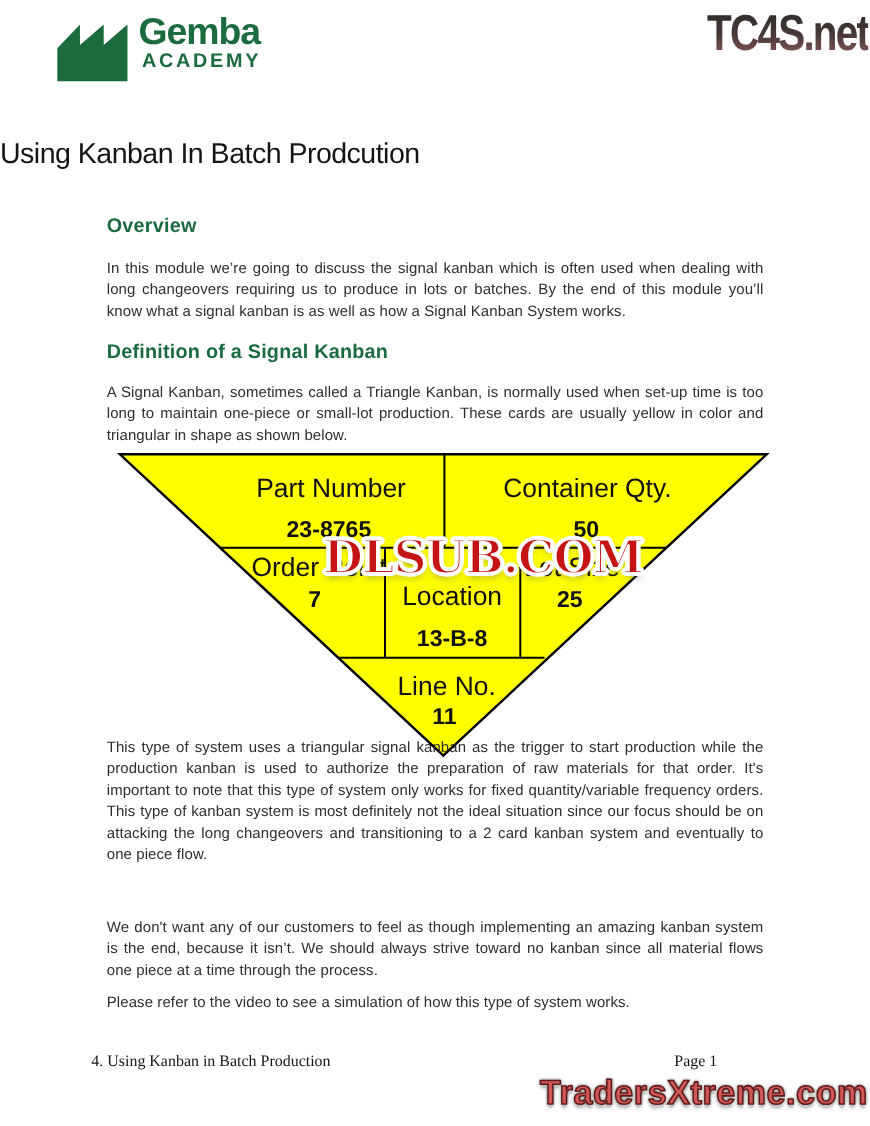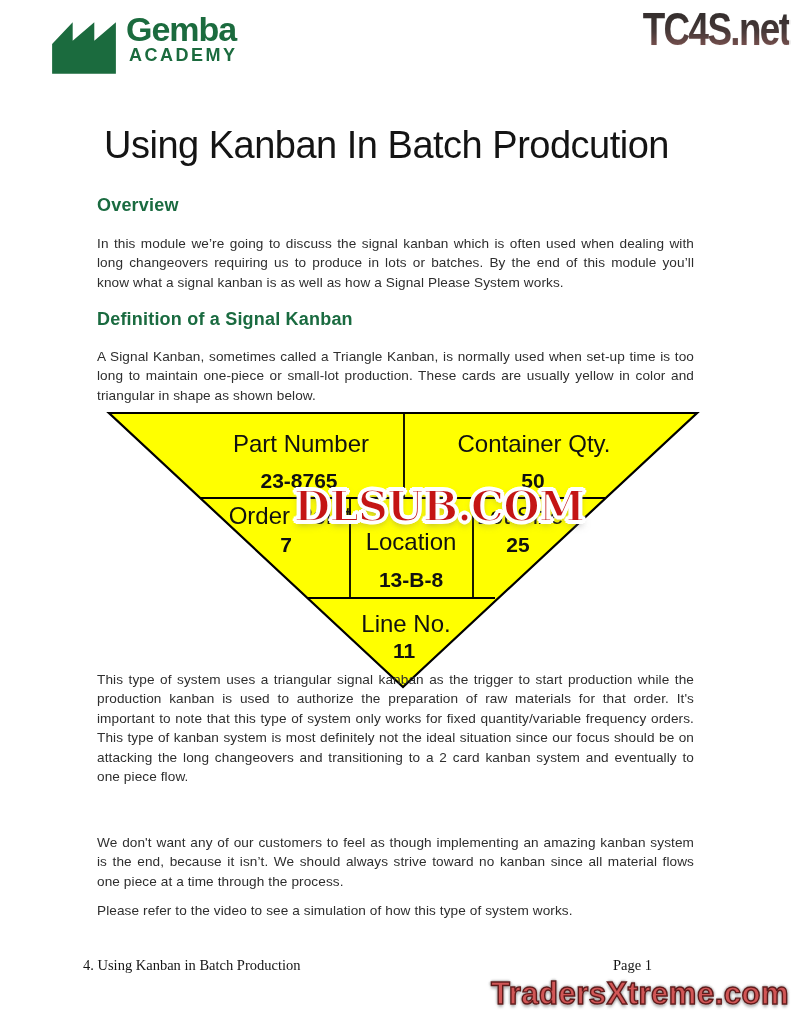--- a/index.html
+++ b/index.html
@@ -42,22 +42,22 @@
     position:absolute; top:976px; right:2px; font-size:31px; font-weight:bold;
     letter-spacing:0.5px; color:#D15656;
     -webkit-text-stroke:1.4px #5E1A1A;
     text-shadow:
       -2px 0 2px rgba(160,160,160,0.55), 2px 0 2px rgba(160,160,160,0.55),
       0 -2px 2px rgba(160,160,160,0.55), 0 3px 3px rgba(120,120,120,0.6);
   }
 
   
   .doc-title {
-    position:absolute; left:0; top:124px; width:773px; text-align:center;
-    font-size:38px; font-weight:400; color:#141414; letter-spacing:-0.5px;
+    position:absolute; left:0; top:124px; width:773px; text-align:left;
+    font-size:26px; font-weight:400; color:#141414; letter-spacing:-0.5px;
   }
   .h-green {
     position:absolute; left:97px; font-size:18px; font-weight:bold; color:#1A6B40;
     letter-spacing:0.2px;
   }
   .h-overview { top:195px; }
   .h-definition { top:309px; }
   .para {
     position:absolute; left:97px; width:597px; font-size:13.6px;
     line-height:19.4px; color:#2e2e2e; text-align:justify; letter-spacing:0.1px;
@@ -93,21 +93,21 @@
     <polygon points="4,56 4,27 24,6 24,24 45,6 45,24 66,6 66,56" fill="#1B6B3E"></polygon>
   </svg>
   <div class="logo-name">Gemba</div>
   <div class="logo-sub">ACADEMY</div>
 
   <div class="wm-tc4s">TC4S.net</div>
 
   <div class="doc-title">Using Kanban In Batch Prodcution</div>
 
   <div class="h-green h-overview">Overview</div>
-  <div class="para p1">In this module we’re going to discuss the signal kanban which is often used when dealing with long changeovers requiring us to produce in lots or batches.  By the end of this module you’ll know what a signal kanban is as well as how a Signal Please System works.</div>
+  <div class="para p1">In this module we’re going to discuss the signal kanban which is often used when dealing with long changeovers requiring us to produce in lots or batches.  By the end of this module you’ll know what a signal kanban is as well as how a Signal Kanban System works.</div>
 
   <div class="h-green h-definition">Definition of a Signal Kanban</div>
   <div class="para p2">A Signal Kanban, sometimes called a Triangle Kanban, is normally used when set-up time is too long to maintain one-piece or small-lot production.  These cards are usually yellow in color and triangular in shape as shown below.</div>
 
   <div class="kanban-wrap">
     <svg width="598" height="282" viewBox="0 0 598 282" xmlns="http://www.w3.org/2000/svg">
       <polygon points="5,3 593,3 299,277" fill="#FFFF00" stroke="#000" stroke-width="2.2"></polygon>
       <line x1="300" y1="3" x2="300" y2="88" stroke="#000" stroke-width="1.8"></line>
       <line x1="96" y1="88" x2="502" y2="88" stroke="#000" stroke-width="1.8"></line>
       <line x1="246" y1="88" x2="246" y2="188" stroke="#000" stroke-width="1.8"></line>

